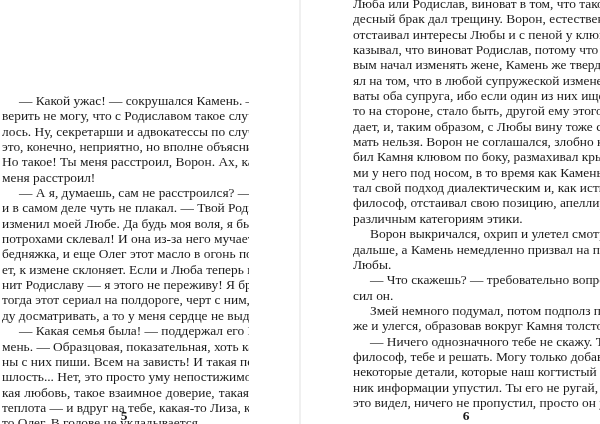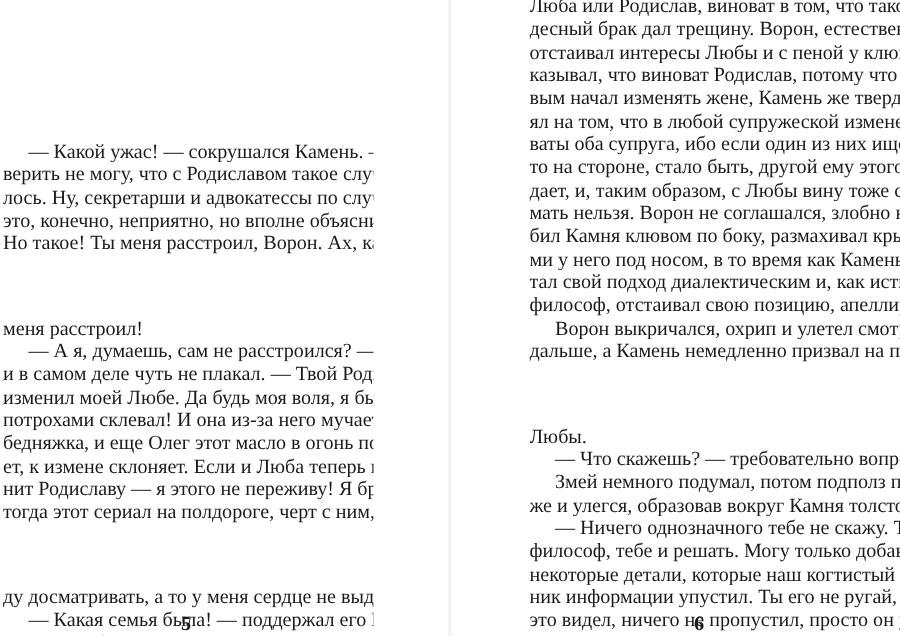--- a/index.html
+++ b/index.html
@@ -20,21 +20,21 @@
     .page-right .text-block { left: 52px; top: -4px; }
     .line {
       font-size: 13.4px;
       line-height: 15.35px;
       height: 15.35px;
       white-space: nowrap;
       text-align: justify;
       text-align-last: justify;
       overflow: hidden;
     }
-    .line.last { text-align-last: left; margin-top: 41px; }
+    .line.last { text-align-last: left; }
     .line.indent { padding-left: 17px; }
     .page-number {
       position: absolute;
       font-size: 13.5px;
       font-weight: bold;
       top: 408px;
       width: 20px;
       text-align: center;
     }
     .page-left .page-number { left: 114px; }
@@ -58,20 +58,21 @@
         <div class="line">потрохами склевал! И она из-за него мучается,</div>
         <div class="line">бедняжка, и еще Олег этот масло в огонь подлива-</div>
         <div class="line">ет, к измене склоняет. Если и Люба теперь изме-</div>
         <div class="line">нит Родиславу — я этого не переживу! Я брошу</div>
         <div class="line">тогда этот сериал на полдороге, черт с ним, не бу-</div>
         <div class="line last">ду досматривать, а то у меня сердце не выдержит.</div>
         <div class="line indent">— Какая семья была! — поддержал его Ка-</div>
         <div class="line">мень. — Образцовая, показательная, хоть карти-</div>
         <div class="line">ны с них пиши. Всем на зависть! И такая по-</div>
         <div class="line">шлость... Нет, это просто уму непостижимо! Та-</div>
+        <div class="line">кая любовь, такое взаимное доверие, такая</div>
         <div class="line">теплота — и вдруг на тебе, какая-то Лиза, какой-</div>
         <div class="line last">то Олег. В голове не укладывается.</div>
       </div>
     <div class="page-number">5</div>
   </div>
   <div class="gutter"></div>
   <div class="page page-right">
     <div class="text-block" id="right-text">
         <div class="line">Люба или Родислав, виноват в том, что такой чу-</div>
         <div class="line">десный брак дал трещину. Ворон, естественно,</div>
@@ -80,24 +81,26 @@
         <div class="line">вым начал изменять жене, Камень же твердо сто-</div>
         <div class="line">ял на том, что в любой супружеской измене вино-</div>
         <div class="line">ваты оба супруга, ибо если один из них ищет чего-</div>
         <div class="line">то на стороне, стало быть, другой ему этого недо-</div>
         <div class="line">дает, и, таким образом, с Любы вину тоже сни-</div>
         <div class="line">мать нельзя. Ворон не соглашался, злобно каркал,</div>
         <div class="line">бил Камня клювом по боку, размахивал крылья-</div>
         <div class="line">ми у него под носом, в то время как Камень счи-</div>
         <div class="line">тал свой подход диалектическим и, как истинный</div>
         <div class="line">философ, отстаивал свою позицию, апеллируя к</div>
+        <div class="line last">различным категориям этики.</div>
         <div class="line indent">Ворон выкричался, охрип и улетел смотреть</div>
         <div class="line">дальше, а Камень немедленно призвал на помощь</div>
         <div class="line last">Любы.</div>
         <div class="line indent">— Что скажешь? — требовательно вопро-</div>
+        <div class="line last">сил он.</div>
         <div class="line indent">Змей немного подумал, потом подполз побли-</div>
         <div class="line">же и улегся, образовав вокруг Камня толстое зеле-</div>
         <div class="line indent">— Ничего однозначного тебе не скажу. Ты —</div>
         <div class="line">философ, тебе и решать. Могу только добавить</div>
         <div class="line">некоторые детали, которые наш когтистый источ-</div>
         <div class="line">ник информации упустил. Ты его не ругай, он все</div>
         <div class="line">это видел, ничего не пропустил, просто он у нас с</div>
       </div>
     <div class="page-number">6</div>
   </div>

